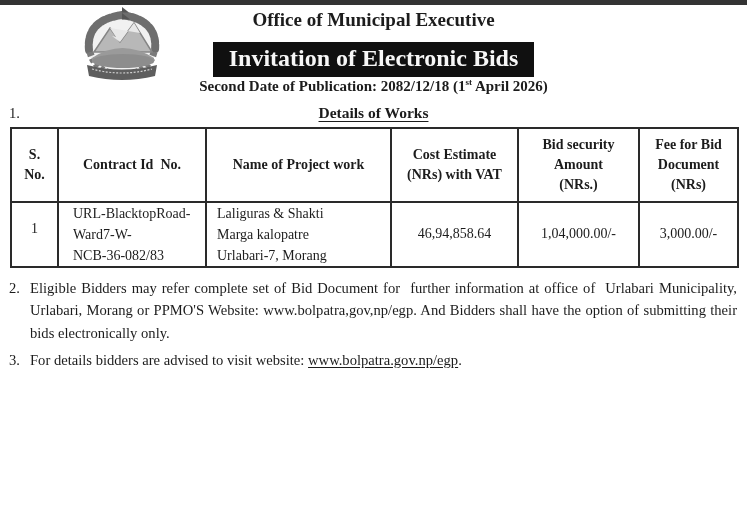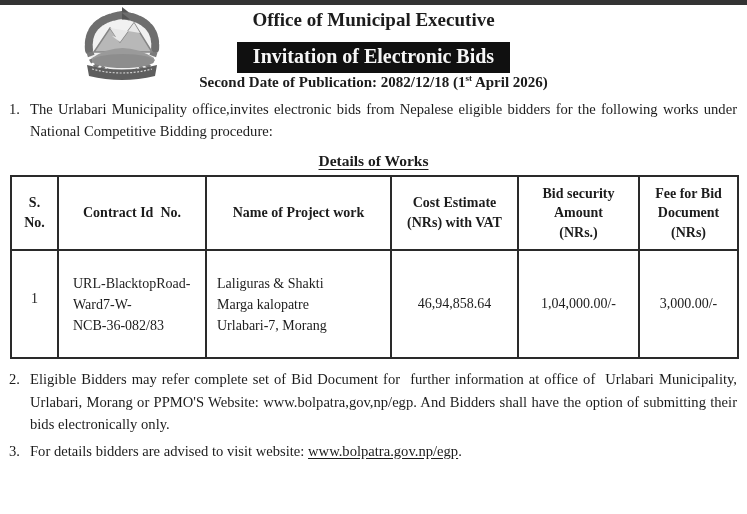--- a/index.html
+++ b/index.html
@@ -19,21 +19,21 @@
   }
   .topbar{position:absolute;top:0;left:0;width:747px;height:5px;background:var(--topbar);}
   .header{position:relative;padding-top:9px;text-align:center;}
   .emblem{position:absolute;left:76px;top:6px;width:92px;height:82px;}
   .title{font-size:28px;font-weight:bold;line-height:1.1;letter-spacing:0.5px;}
   .subtitle{font-size:19px;font-weight:bold;line-height:1.15;}
   .addr{font-size:14.5px;font-weight:bold;line-height:1.25;margin-top:2px;}
   .banner-wrap{text-align:center;margin-top:11px;}
   .banner{
     display:inline-block;background:var(--banner-bg);color:var(--banner-fg);
-    font-size:20px;font-weight:bold;padding:3px 16px 5px 16px;
+    font-size:24px;font-weight:bold;padding:3px 16px 5px 16px;
   }
   .publine{text-align:center;font-size:15px;font-weight:bold;}
   .publine sup{font-size:9px;}
   .list-item{
     position:relative;padding-left:30px;padding-right:10px;
     font-size:14.6px;line-height:1.55;margin-top:7px;text-align:justify;
   }
   .list-item .num{position:absolute;left:9px;top:0;}
   .works-heading{
     text-align:center;font-size:15.5px;font-weight:bold;margin-top:9px;
@@ -42,21 +42,21 @@
   table.works{
     border-collapse:collapse;margin:5px 10px 0 10px;width:727px;table-layout:fixed;
   }
   table.works th,table.works td{
     border:2px solid var(--border);
     font-size:14px;vertical-align:middle;
   }
   table.works th{
     font-weight:bold;text-align:center;line-height:1.4;height:74px;white-space:pre-line;
   }
-  table.works td{height:108px;margin-top:44px;}
+  table.works td{height:65px;margin-top:44px;}
   td.cell-sn{vertical-align:bottom;text-align:center;padding-bottom:11px;}
   td.cell-contract{white-space:pre-line;padding-left:14px;line-height:1.5;}
   td.cell-project{white-space:pre-line;padding-left:10px;line-height:1.5;}
   td.cell-num{text-align:center;}
   .item2{margin-top:9px;}
   .item3{text-align:left;margin-top:4px;}
   .item3 .url{text-decoration:underline;text-underline-offset:2px;}
 </style>
 </head>
 <body>
@@ -82,21 +82,20 @@
 </div>
 
 <div class="banner-wrap">
   <span class="banner">Invitation of Electronic Bids</span>
 </div>
 
 <div class="publine"><span>Second Date of Publication: 2082/12/18 (1</span><sup>st</sup><span> April 2026)</span></div>
 
 <div class="list-item">
   <span class="num">1.</span>
-  <span>The Urlabari Municipality office,invites electronic bids from Nepalese eligible bidders for the following works under National Competitive Bidding procedure:</span>
 </div>
 
 <div class="works-heading">Details of Works</div>
 
 <table class="works">
   <colgroup>
     <col style="width:47px">
       <col style="width:148px">
       <col style="width:185px">
     <col style="width:127px">

